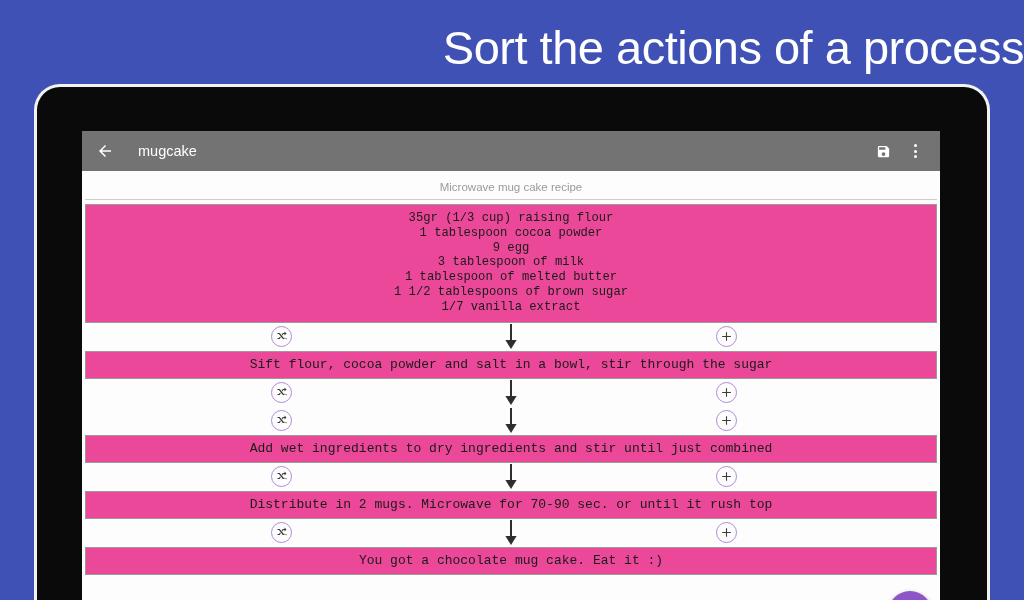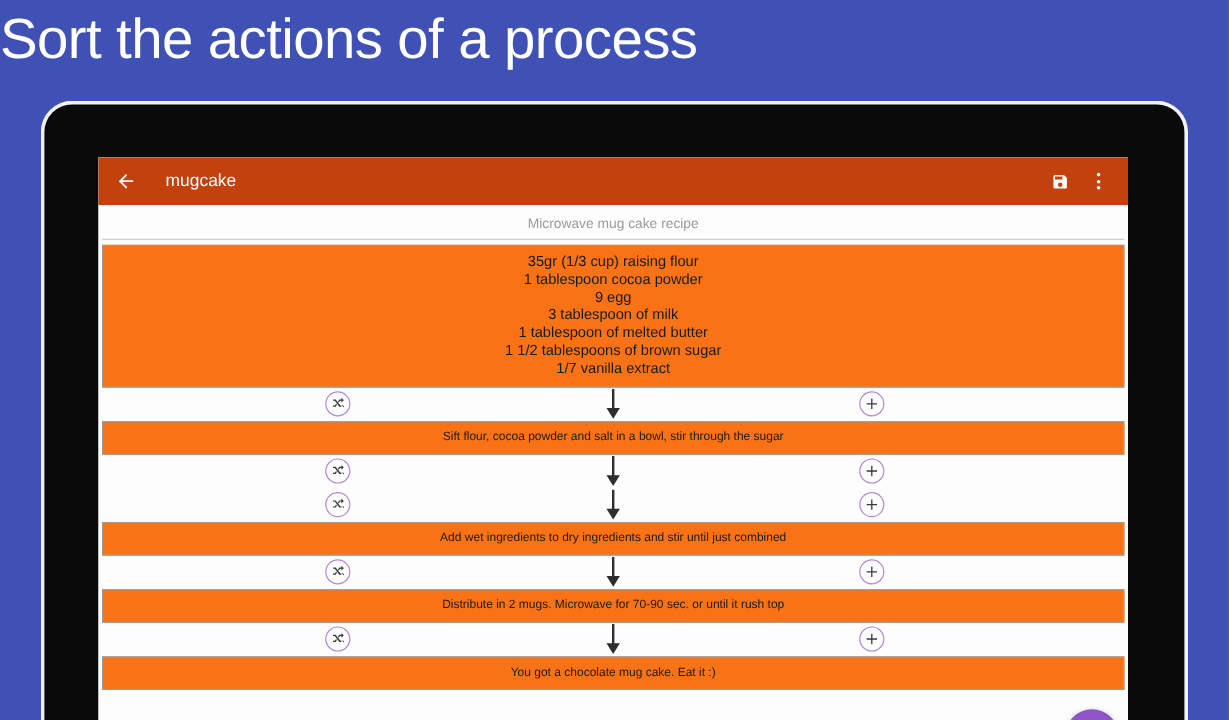--- a/index.html
+++ b/index.html
@@ -19,23 +19,23 @@
     position: relative;
     width: 1024px;
     height: 600px;
     background: #3f51b5;
   }
 
   
   .headline {
     position: absolute;
     left: 0;
-    top: 0;
+    top: 16px;
     width: 1024px;
-    text-align: left;
+    text-align: right;
     color: #ffffff;
     font-size: 47px;
     font-weight: 400;
     letter-spacing: -0.5px;
     line-height: 64px;
     white-space: nowrap;
   }
 
   
   .tablet {
@@ -58,21 +58,21 @@
     width: 858px;
     height: 492px;
     background: #fdfdfd;
     overflow: hidden;
   }
 
   
   .appbar {
     position: relative;
     height: 40px;
-    background: #c2410c;
+    background: #737373;
     display: flex;
     align-items: center;
     padding: 0 12px 0 10px;
     box-sizing: border-box;
   }
   .appbar-back {
     width: 26px;
     height: 26px;
     display: flex;
     align-items: center;
@@ -127,23 +127,24 @@
     padding: 10px 0 6px 0;
   }
   .title-divider {
     height: 1px;
     background: #cfcfcf;
     margin: 0 1px 4px 1px;
   }
 
   .card {
     border: 1px solid #9b9b9b;
-    background: #f97316;
+    background: #ec4899;
     margin: 0 1px;
     box-sizing: border-box;
+    font-family: Liberation Mono, monospace;
   }
 
   .ingredients {
     padding: 6px 8px 7px 8px;
     text-align: center;
   }
   .ingredients .line {
     font-size: 12.2px;
     color: #1a1a1a;
     line-height: 14.8px;
@@ -178,21 +179,21 @@
     transform: translateX(-50%);
     width: 16px;
     height: 26px;
   }
 
   .step {
     padding: 5px 8px 6px 8px;
     text-align: center;
   }
   .step-text {
-    font-size: 10px;
+    font-size: 13px;
     color: #1a1a1a;
     line-height: 15px;
     white-space: nowrap;
   }
 
   
   .fab {
     position: absolute;
     right: 8px;
     bottom: -12px;

